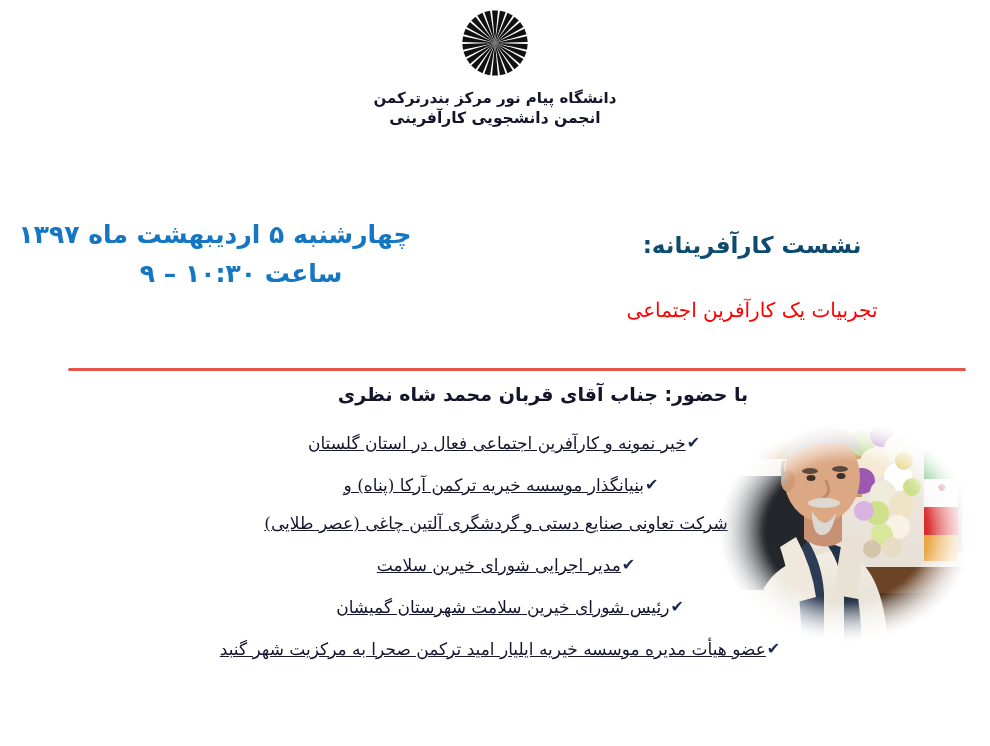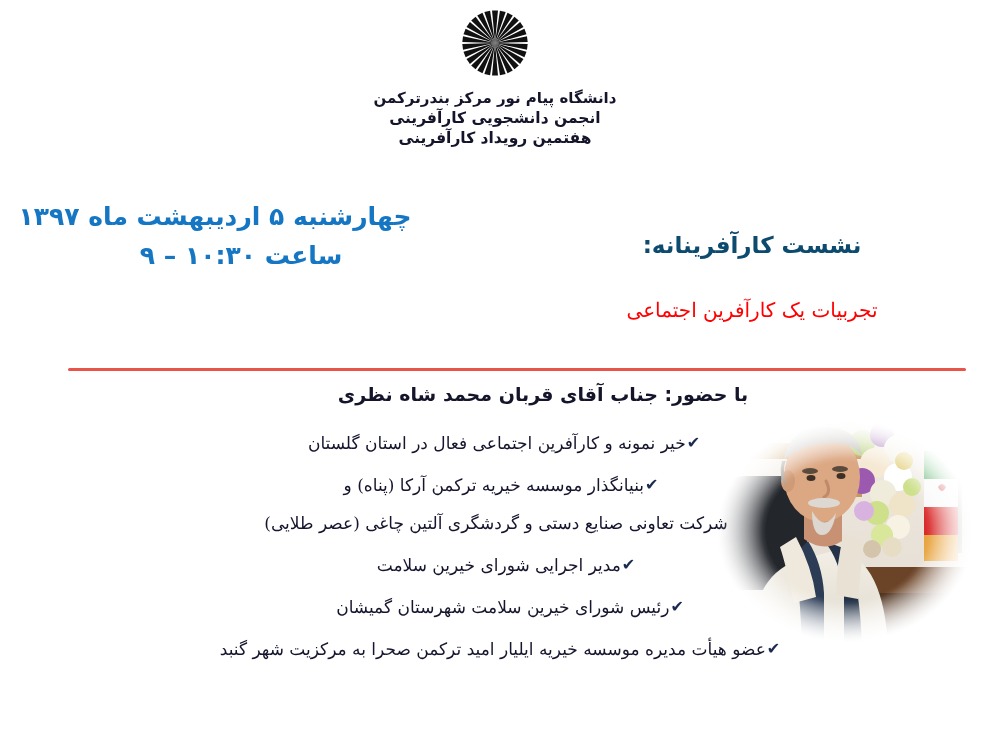--- a/index.html
+++ b/index.html
@@ -40,21 +40,21 @@
     line-height: 20px;
     color: #14142b;
     letter-spacing: 0px;
     white-space: nowrap;
   }
   .org-line.l1 { font-size: 15px; }
 
   
   #datetime-block {
     position: absolute;
-    top: 200px;
+    top: 218px;
     left: 0;
     width: 430px;
     text-align: center;
     color: #1577c4;
     font-weight: bold;
   }
   #date-line {
     font-size: 25px;
     line-height: 34px;
     white-space: nowrap;
@@ -120,20 +120,21 @@
   
   #credentials {
     position: absolute;
     top: 432px;
     left: 0;
     width: 990px;
     list-style: none;
     margin: 0;
     padding: 0;
     font-family: "DejaVu Serif", "Liberation Serif", serif;
+    text-decoration: underline;
   }
   #credentials li {
     text-align: center;
     font-size: 17px;
     line-height: 23px;
     color: #15152e;
     margin-bottom: 19px;
     white-space: nowrap;
     position: relative;
   }
@@ -205,21 +206,20 @@
           <path d="M50 50 L46 6 L54 6 Z" transform="rotate(318.46153846153845 50 50)"></path>
           <path d="M50 50 L46 6 L54 6 Z" transform="rotate(332.3076923076923 50 50)"></path>
           <path d="M50 50 L46 6 L54 6 Z" transform="rotate(346.1538461538462 50 50)"></path>
         </g>
 
     </svg>
   </div>
 
   <div class="org-line l1">دانشگاه پیام نور مرکز بندرترکمن</div>
   <div class="org-line">انجمن دانشجویی کارآفرینی</div>
-  <div class="org-line">هفتمین رویداد کارآفرینی</div>
 </div>
 
 <div id="datetime-block">
   <div id="date-line">چهارشنبه ۵ اردیبهشت ماه ۱۳۹۷</div>
   <div id="time-line">ساعت ۱۰:۳۰ – ۹</div>
 </div>
 
 <div id="session-block">
   <div id="session-title">نشست کارآفرینانه:</div>
   <div id="session-subtitle">تجربیات یک کارآفرین اجتماعی</div>

